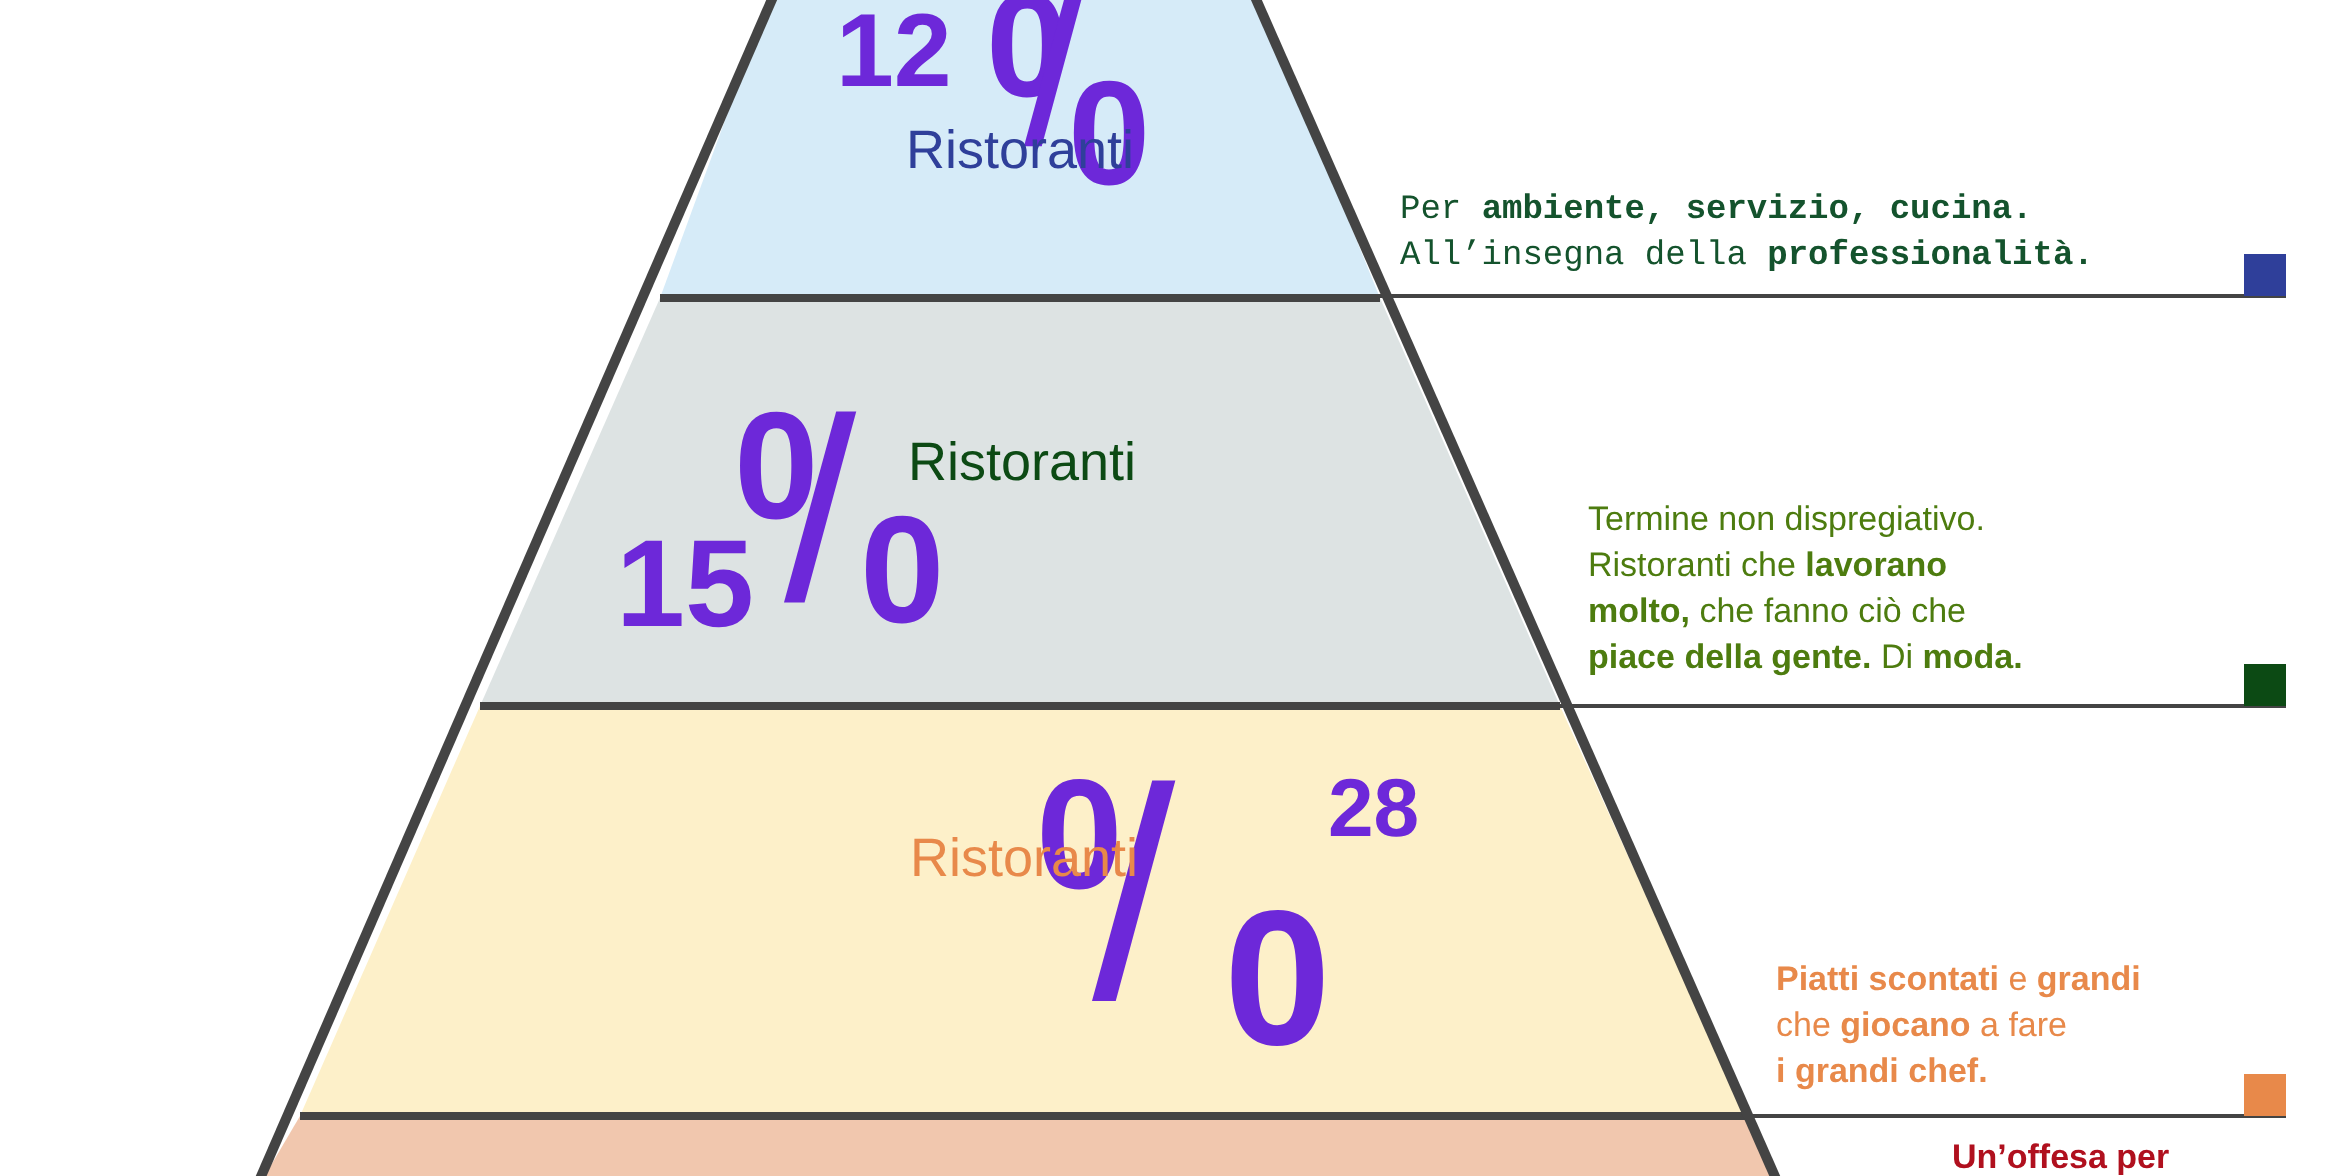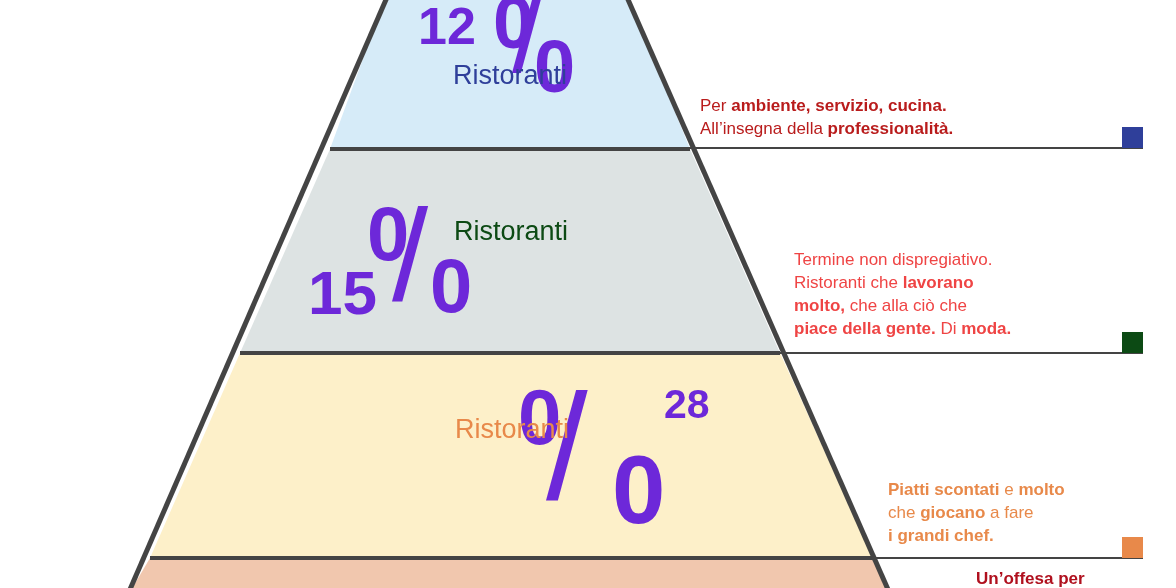--- a/index.html
+++ b/index.html
@@ -41,51 +41,51 @@
 
 <div class="pct" style="left:418px; top:0px; font-size:52px;">12</div>
 <div class="pct" style="left:493px; top:-14px; font-size:74px;">0</div>
 <div class="pct" style="left:512px; top:-22px; font-size:112px; font-weight:normal;">/</div>
 <div class="pct" style="left:534px; top:30px; font-size:74px;">0</div>
 
 <div class="tier-label" style="left:360px; top:60px; width:300px; color:#2f3f9a;">
   <span class="sub">Ristoranti</span>
 </div>
 
-<div class="desc" style="left:700px; top:94px; width:400px; color:#b91c1c;">
+<div class="desc" style="left:700px; top:94px; width:400px; color:#14532d;font-family:Liberation Mono, monospace;">
   <span>Per </span><b>ambiente, servizio, cucina.</b><br>
   <span>All’insegna della </span><b>professionalità.</b>
 </div>
 
 <div class="pct" style="left:308px; top:262px; font-size:62px;">15</div>
 <div class="pct" style="left:367px; top:196px; font-size:76px;">0</div>
 <div class="pct" style="left:392px; top:190px; font-size:130px; font-weight:normal;">/</div>
 <div class="pct" style="left:430px; top:248px; font-size:76px;">0</div>
 
 <div class="tier-label" style="left:411px; top:216px; width:200px; color:#0c4a14;">
   <span class="sub">Ristoranti</span>
 </div>
 
-<div class="desc" style="left:794px; top:248px; width:320px; color:#ef4444;">
+<div class="desc" style="left:794px; top:248px; width:320px; color:#4d7c0f;">
   <span>Termine non dispregiativo.</span><br>
   <span>Ristoranti che </span><b>lavorano</b><br>
-  <b>molto,</b><span> che alla ciò che</span><br>
+  <b>molto,</b><span> che fanno ciò che</span><br>
   <b>piace della gente.</b><span> Di </span><b>moda.</b>
 </div>
 
 <div class="pct" style="left:518px; top:378px; font-size:78px;">0</div>
 <div class="pct" style="left:546px; top:372px; font-size:150px; font-weight:normal;">/</div>
 <div class="pct" style="left:612px; top:442px; font-size:96px;">0</div>
 <div class="pct" style="left:664px; top:384px; font-size:41px;">28</div>
 
 <div class="tier-label" style="left:412px; top:414px; width:200px; color:#e8894a;">
   <span class="sub">Ristoranti</span>
 </div>
 
 <div class="desc" style="left:888px; top:478px; width:240px; color:#e8894a;">
-  <b>Piatti scontati</b><span> e </span><b>molto</b><br>
+  <b>Piatti scontati</b><span> e </span><b>grandi</b><br>
   <span>che </span><b>giocano</b><span> a fare</span><br>
   <b>i grandi chef.</b>
 </div>
 
 <div class="desc" style="left:976px; top:567px; width:200px; color:#b0101e;">
   <b>Un’offesa per</b>
 </div>
 
 </body></html>

